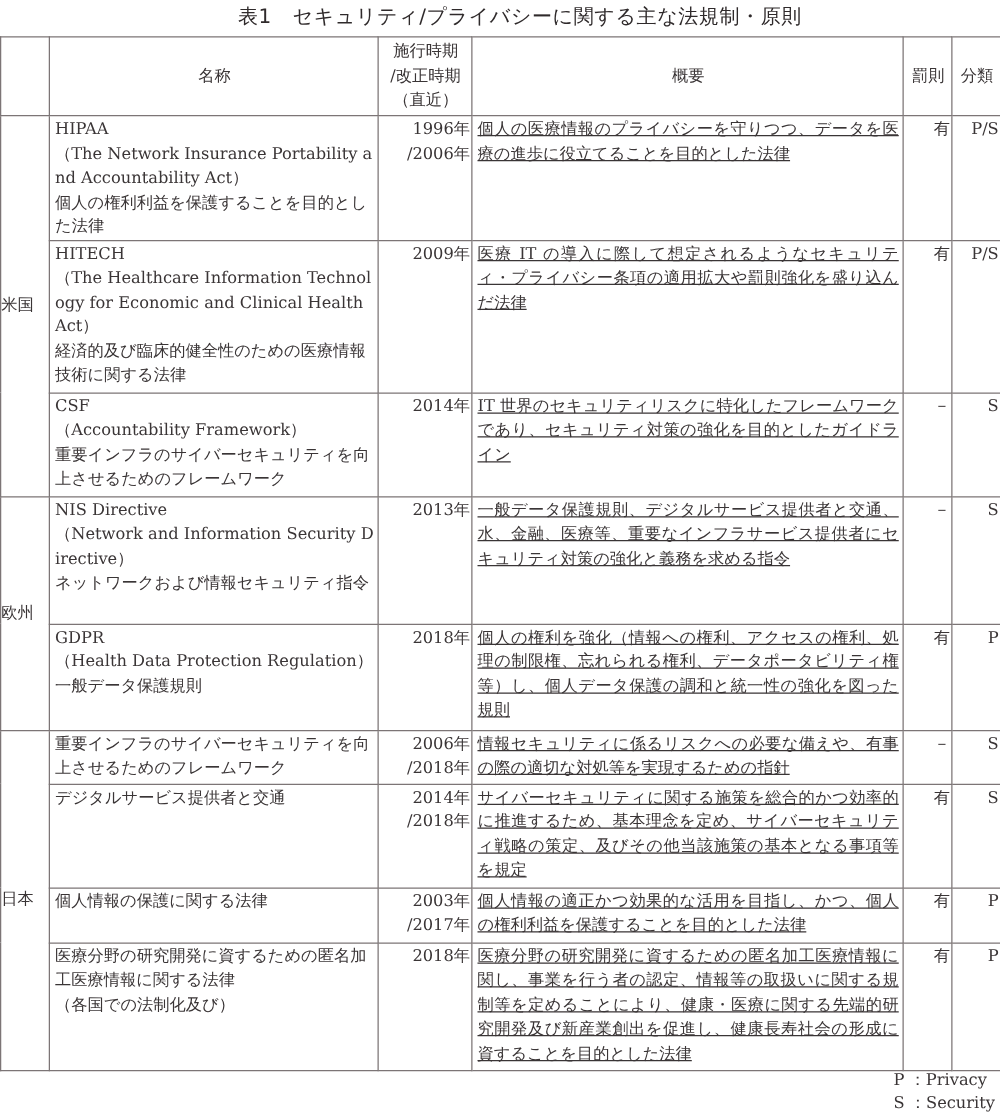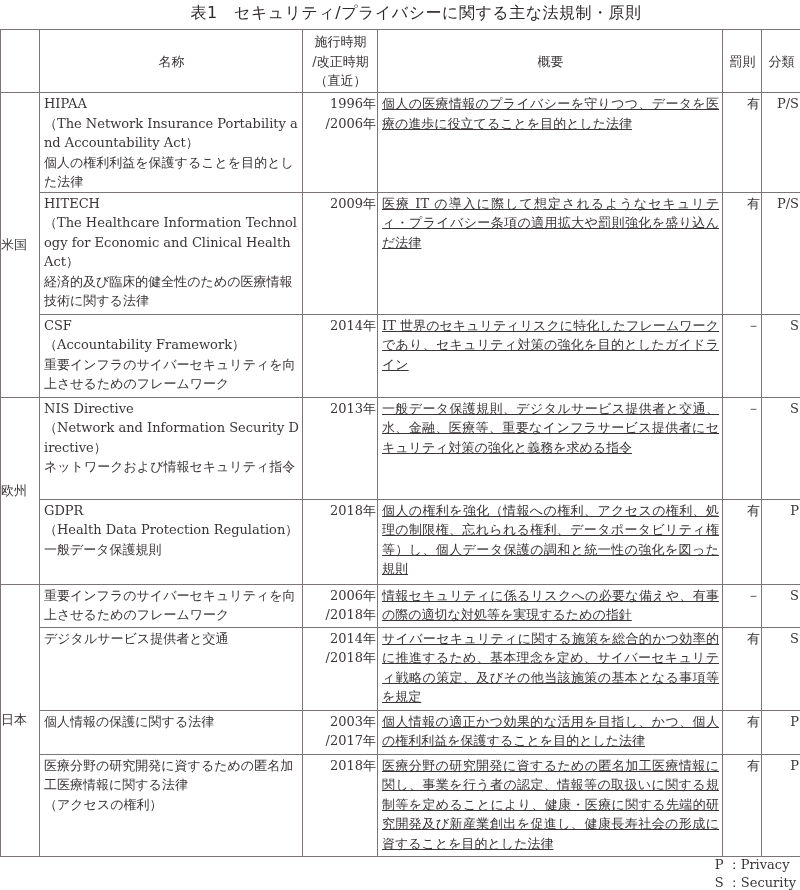--- a/index.html
+++ b/index.html
@@ -148,21 +148,21 @@
         <span class="line">2003年</span>
         <span class="line">/2017年</span>
       </td>
       <td class="desc">個人情報の適正かつ効果的な活用を目指し、かつ、個人の権利利益を保護することを目的とした法律</td>
       <td class="pen">有</td>
       <td class="cls">P</td>
     </tr>
     <tr style="height:102px">
       <td>
         <span class="line">医療分野の研究開発に資するための匿名加工医療情報に関する法律</span>
-        <span class="line">（アクセスの権利）</span>
+        <span class="line">（各国での法制化及び）</span>
       </td>
       <td class="date">
         <span class="line">2018年</span>
       </td>
       <td class="desc">医療分野の研究開発に資するための匿名加工医療情報に関し、事業を行う者の認定、情報等の取扱いに関する規制等を定めることにより、健康・医療に関する先端的研究開発及び新産業創出を促進し、健康長寿社会の形成に資することを目的とした法律</td>
       <td class="pen">有</td>
       <td class="cls">P</td>
     </tr>
   </tbody>
 </table>

